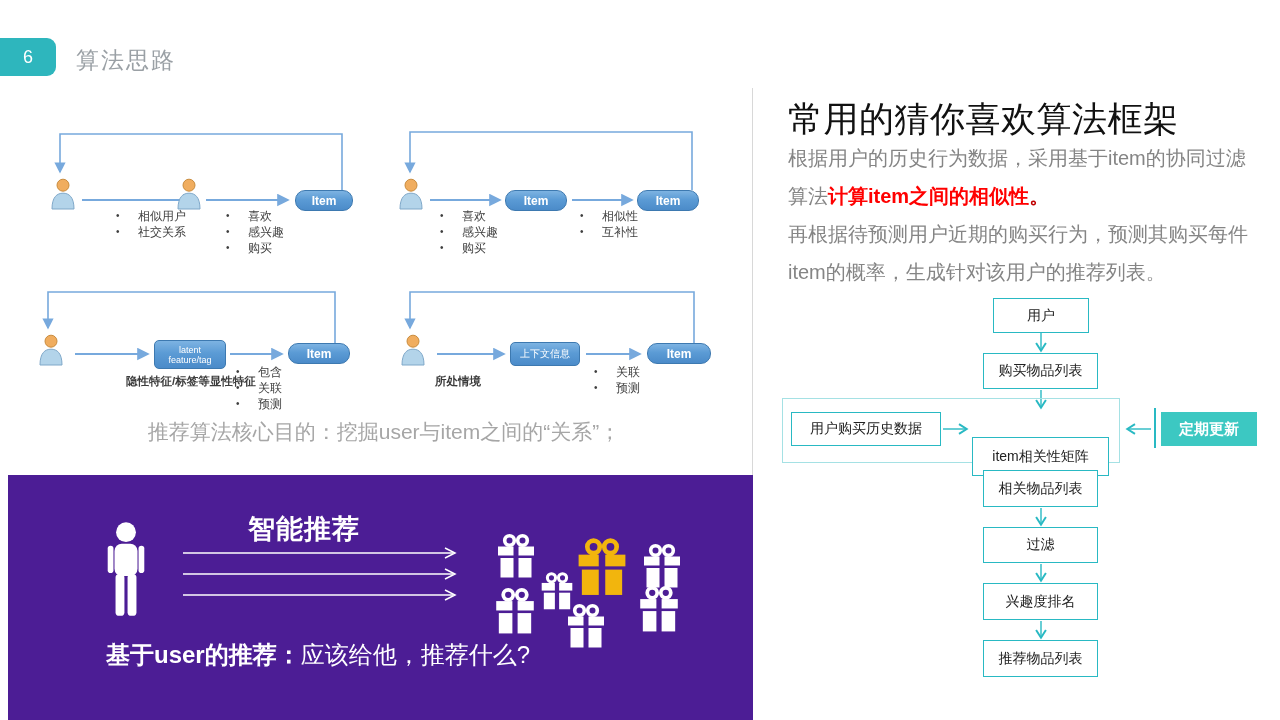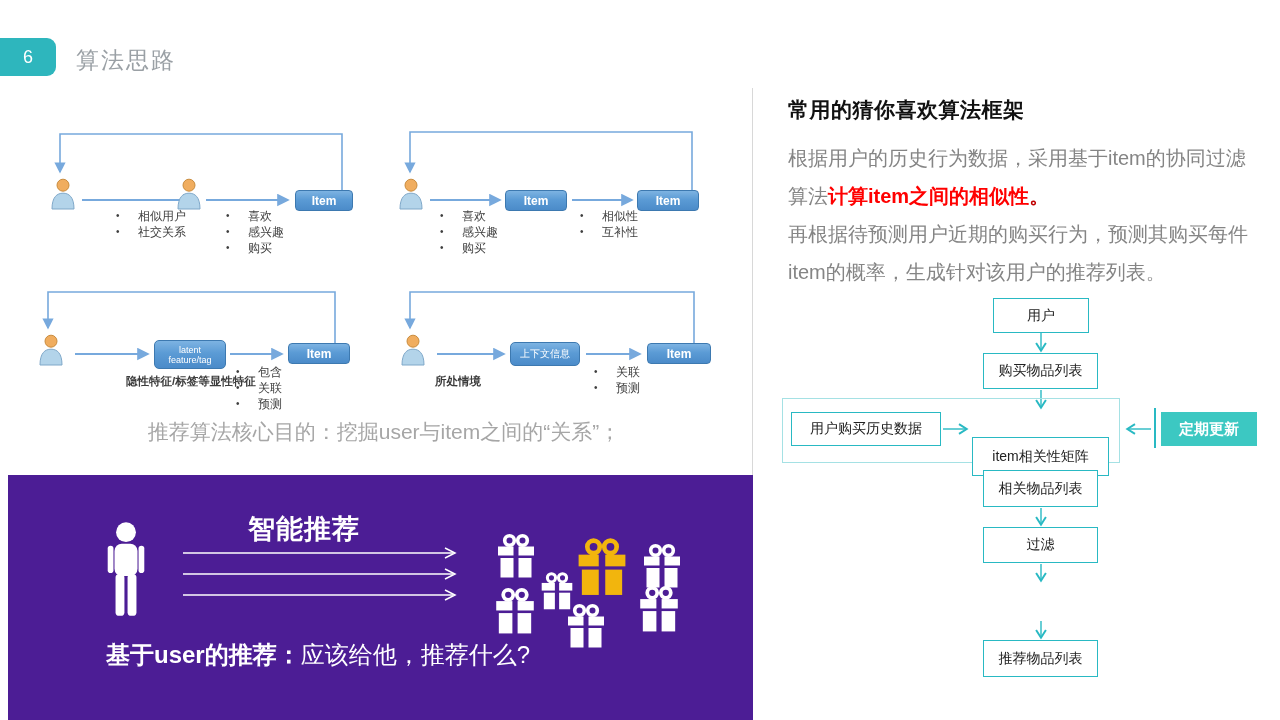--- a/index.html
+++ b/index.html
@@ -17,21 +17,21 @@
   .logo-text { display:flex; flex-direction:column; }
   .logo-name { font-size:21px; font-weight:800; color:#55565a; letter-spacing:.5px; line-height:22px; }
   .logo-sub { font-size:8.5px; color:#f7941d; letter-spacing:2.4px; margin-top:1px; }
 
   .v-divider { position:absolute; left:752px; top:88px; width:1px; height:612px; background:#d8d8d8; }
 
   
   .panel { position:absolute; width:350px; }
   .panel svg.wires { position:absolute; left:0; top:0; }
   .person { position:absolute; width:26px; height:32px; }
-  .item-box { position:absolute; height:21px; border-radius:4px;
+  .item-box { position:absolute; height:21px; border-radius:10px;
     background:linear-gradient(#7db3e2, #5b9bd5 45%, #4b8bc9);
     border:1.5px solid #3d79b0; color:#fff; font-weight:bold; font-size:12px;
     display:flex; align-items:center; justify-content:center; }
   .mid-box { position:absolute; border-radius:5px;
     background:linear-gradient(#7db3e2, #5b9bd5 45%, #4b8bc9);
     border:1.5px solid #3d79b0; color:#fff; font-size:9px; line-height:10px;
     display:flex; flex-direction:column; align-items:center; justify-content:center; }
   .bullets { position:absolute; font-size:12px; color:#3f3f3f; line-height:16px; }
   .bullets .b { display:flex; }
   .bullets .dot { width:22px; text-align:left; font-size:10px; }
@@ -42,21 +42,21 @@
   
   .teal-panel { position:absolute; left:8px; top:475px; width:745px; height:245px; background:#4c1d95; }
   .teal-panel .man { position:absolute; left:95px; top:46px; width:46px; height:106px; color:#fff; }
   .smart-label { position:absolute; left:240px; top:36px; color:#fff; font-size:27px; font-weight:bold; letter-spacing:1px; }
   .teal-arrow { position:absolute; left:175px; width:280px; height:12px; }
   .gift { position:absolute; color:#fff; }
   .teal-caption { position:absolute; left:98px; top:164px; color:#fff; font-size:24px; }
   .teal-caption b { font-weight:bold; }
 
   
-  .right-title { position:absolute; left:788px; top:96px; font-size:21px; font-weight:700; color:#111; letter-spacing:.5px; }
+  .right-title { position:absolute; left:788px; top:96px; font-size:35px; font-weight:400; color:#111; letter-spacing:.5px; }
   .right-para { position:absolute; left:788px; top:139px; width:472px; font-size:20px;
     line-height:38px; color:#858585; }
   .red-em { color:#ff0000; font-weight:bold; }
   .red-period { color:#c00000; font-weight:bold; }
 
   .flowchart { position:absolute; left:770px; top:296px; width:505px; height:392px; }
   .flowchart svg { position:absolute; left:0; top:0; }
   .flow-box { position:absolute; background:#fff; border:1.6px solid #29b9c3; color:#222;
     font-size:14px; display:flex; align-items:center; justify-content:center; }
   .flow-group { position:absolute; border:1.4px solid #a5e1e4; background:transparent; }
@@ -307,16 +307,17 @@
       </g>
     </svg>
     <div class="flow-group" style="left:12px; top:102px; width:338px; height:65px;"></div>
     <div class="flow-box" style="left:223px; top:2px; width:96px; height:35px;">用户</div>
     <div class="flow-box" style="left:21px; top:116px; width:150px; height:34px;">用户购买历史数据</div>
     <div class="flow-box" style="left:213px; top:57px; width:115px; height:36px;">购买物品列表</div>
     <div class="flow-box" style="left:202px; top:114px; width:137px; height:39px;margin-top:27px;">item相关性矩阵</div>
     <div class="flow-update" style="left:391px; top:116px; width:96px; height:34px;">定期更新</div>
     <div class="flow-box" style="left:213px; top:174px; width:115px; height:37px;">相关物品列表</div>
     <div class="flow-box" style="left:213px; top:231px; width:115px; height:36px;">过滤</div>
+    <div class="flow-box" style="left:213px; top:287px; width:115px; height:37px;">兴趣度排名</div>
     <div class="flow-box" style="left:213px; top:344px; width:115px; height:37px;">推荐物品列表</div>
   </div>
 
 </div>
 
 </body></html>

